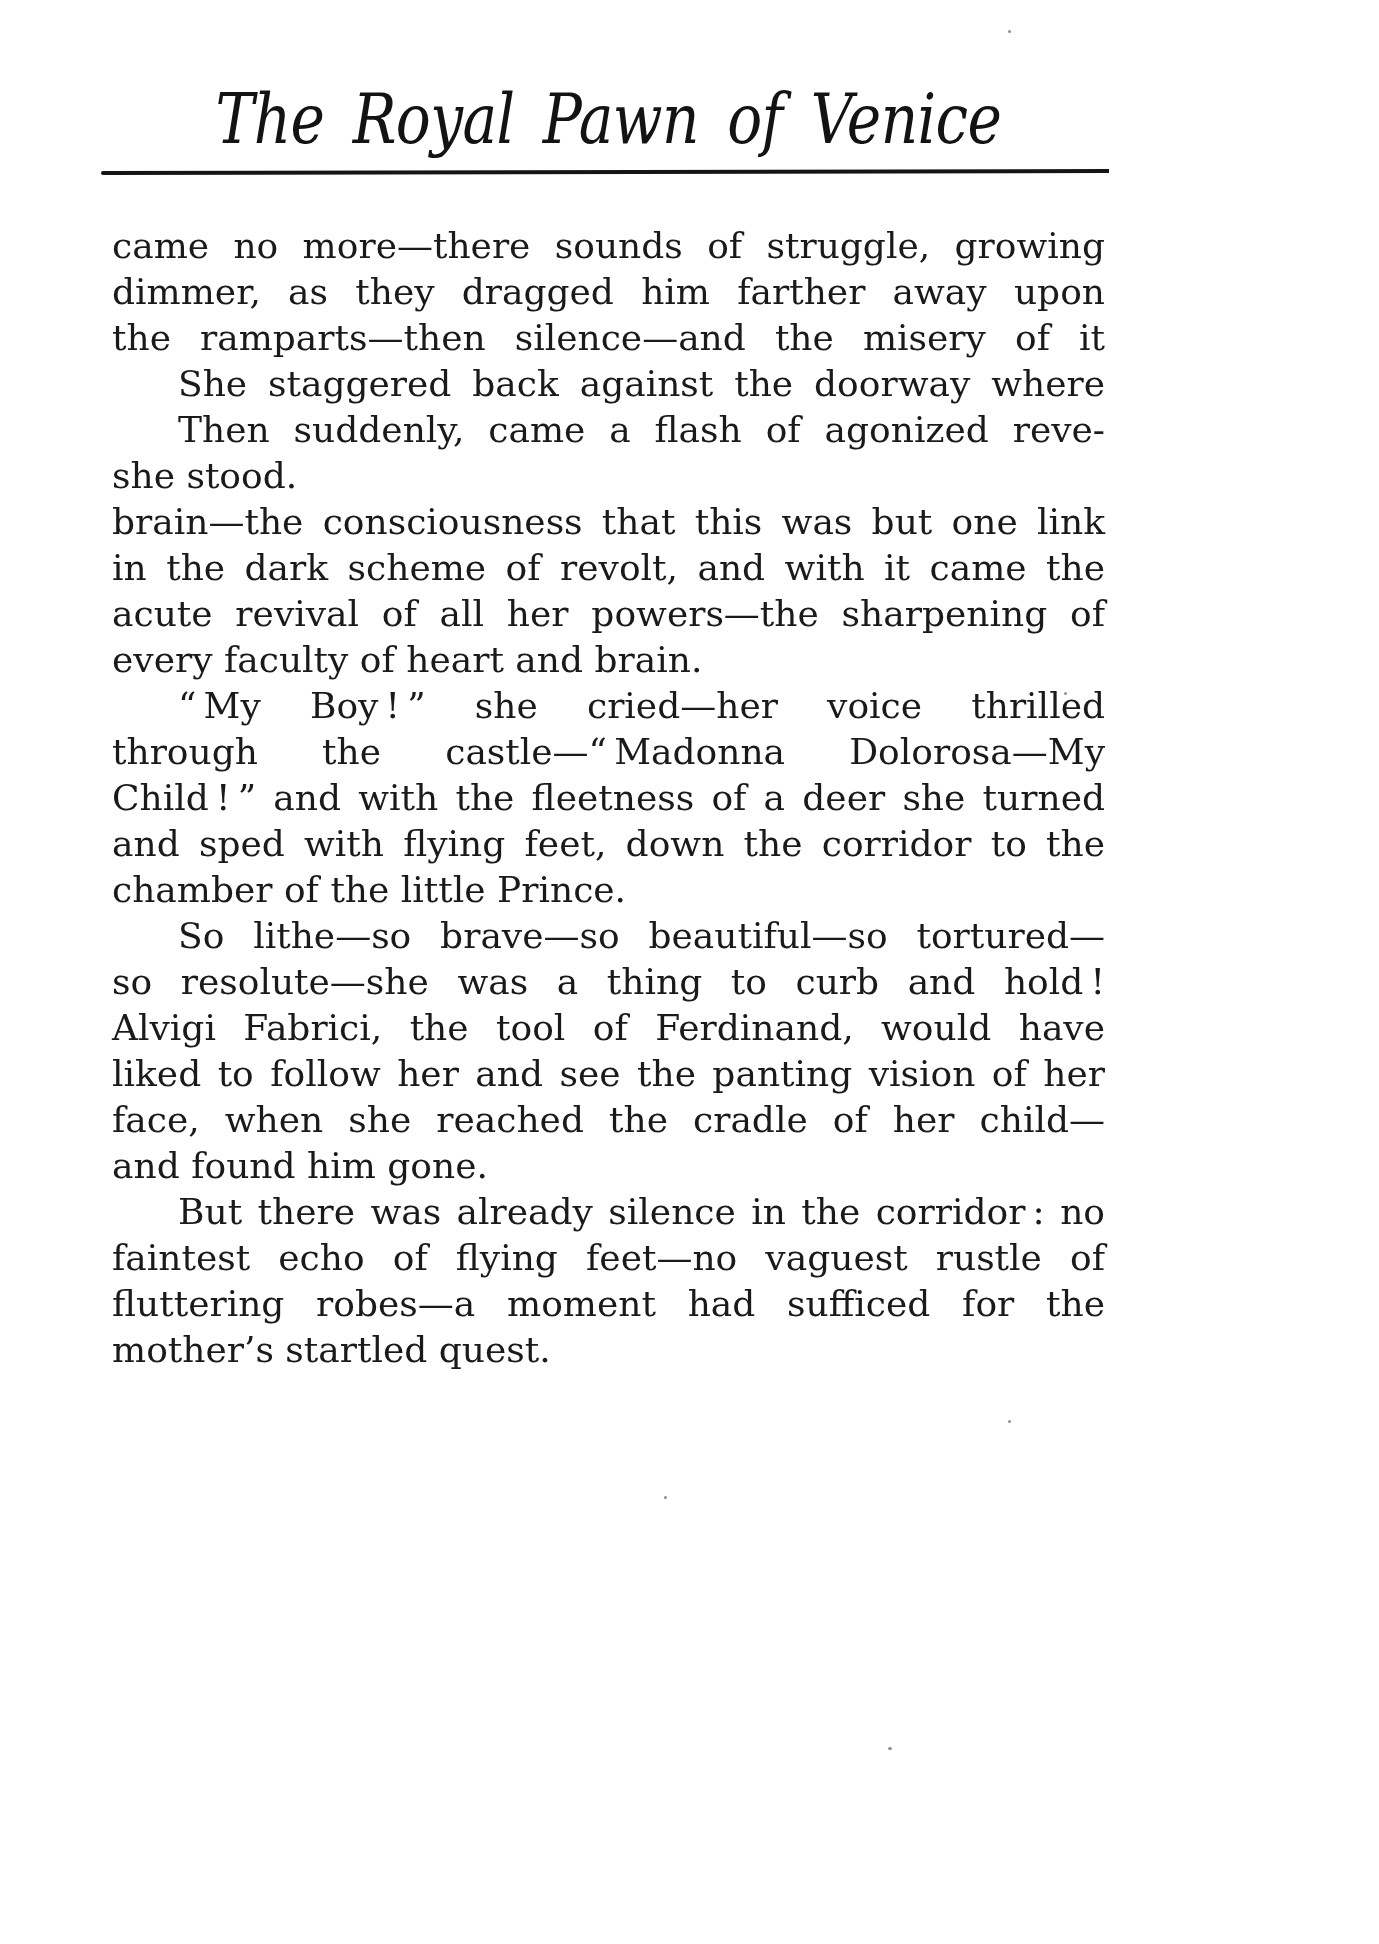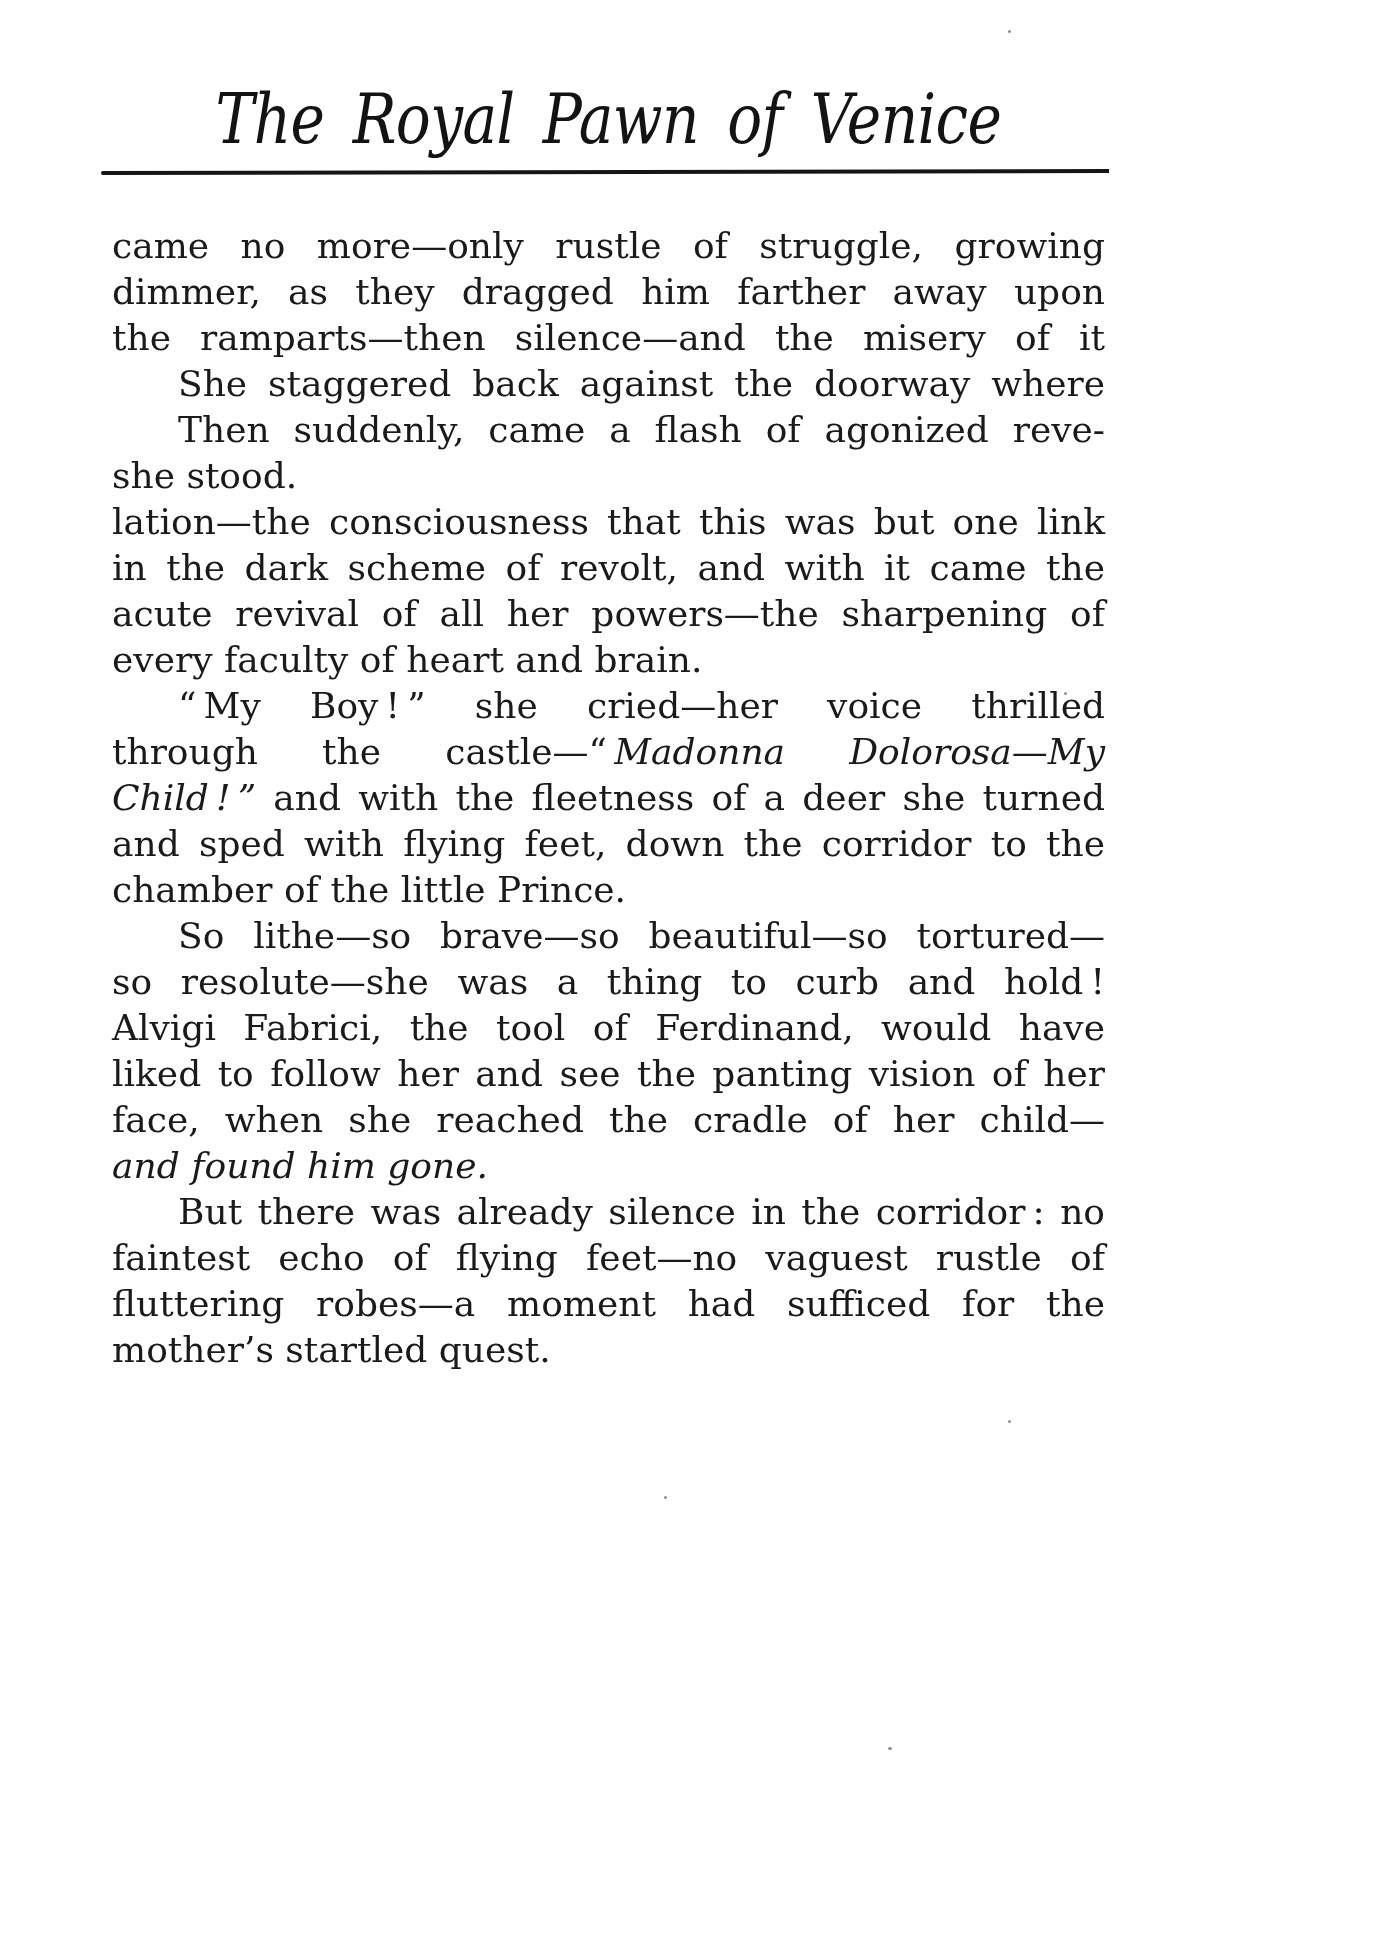--- a/index.html
+++ b/index.html
@@ -38,46 +38,46 @@
   .text-block{
     position:absolute;
     top:223px;left:112px;width:993px;
     font-size:36px;
     line-height:46px;
     color:#1a1a1a;
   }
   .line{width:100%;}
   .line.just{text-align:justify;text-align-last:justify;}
   .line.ind{padding-left:66px;box-sizing:border-box;}
-  .line .it{font-style:italic;margin-top:15px;}
+  .line .it{margin-top:15px;}
   .speck{
     position:absolute;
     background:#8d8d8d;
     border-radius:50%;
   }
 </style>
 </head>
 <body>
 
 <div id="page">
 
   <div class="running-head">
     <span class="squeeze">The Royal Pawn of Venice</span>
   </div>
 
   <div class="head-rule"></div>
 
   <div class="text-block">
-      <div class="line just"><span>came no more—only rustle of struggle, growing</span></div>
+      <div class="line just"><span>came no more—there sounds of struggle, growing</span></div>
       <div class="line just"><span>dimmer, as they dragged him farther away upon</span></div>
       <div class="line just"><span>the ramparts—then silence—and the misery of it</span></div>
       <div class="line just ind"><span>She staggered back against the doorway where</span></div>
       <div class="line just ind"><span>Then suddenly, came a flash of agonized reve-</span></div>
       <div class="line"><span>she stood.</span></div>
-      <div class="line just"><span>lation—the consciousness that this was but one link</span></div>
+      <div class="line just"><span>brain—the consciousness that this was but one link</span></div>
       <div class="line just"><span>in the dark scheme of revolt, and with it came the</span></div>
       <div class="line just"><span>acute revival of all her powers—the sharpening of</span></div>
       <div class="line"><span>every faculty of heart and brain.</span></div>
       <div class="line just ind"><span>“ My Boy ! ” she cried—her voice thrilled</span></div>
       <div class="line just"><span>through the castle—“ </span><span class="it">Madonna Dolorosa—My</span></div>
       <div class="line just"><span class="it">Child ! ”</span><span> and with the fleetness of a deer she turned</span></div>
       <div class="line just"><span>and sped with flying feet, down the corridor to the</span></div>
       <div class="line"><span>chamber of the little Prince.</span></div>
       <div class="line just ind"><span>So lithe—so brave—so beautiful—so tortured—</span></div>
       <div class="line just"><span>so resolute—she was a thing to curb and hold !</span></div>

